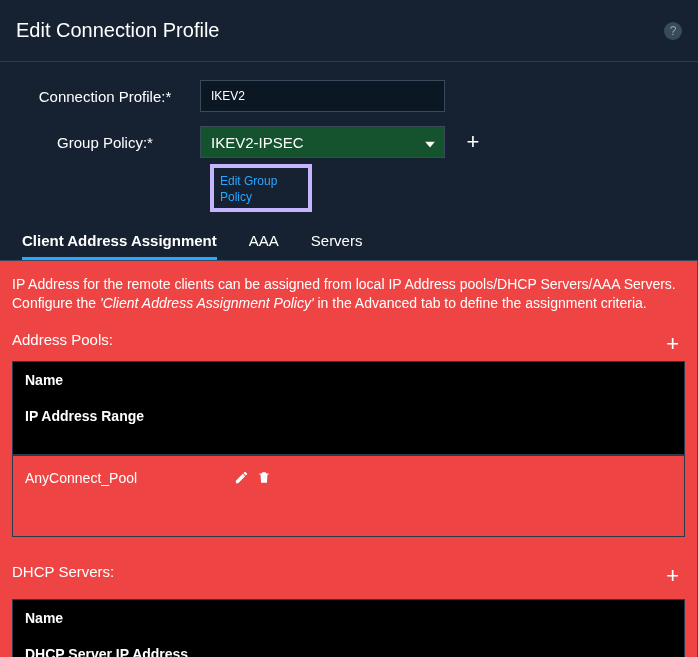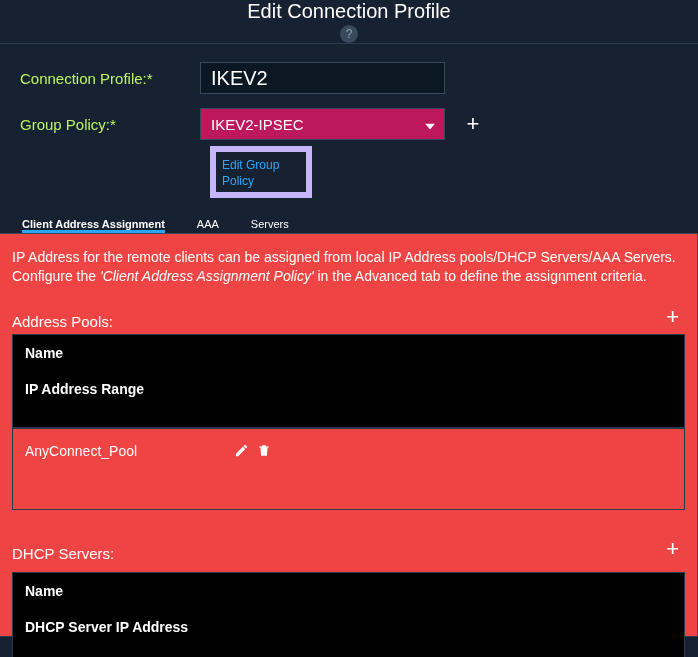--- a/index.html
+++ b/index.html
@@ -5,71 +5,70 @@
 * { box-sizing: border-box; margin: 0; padding: 0; }
 body {
   width: 698px; height: 657px;
   background: #162231;
   font-family: Arial, Helvetica, sans-serif;
   color: #fff;
   font-size: 14px;
   overflow: hidden;
 }
 .header {
-  height: 44px;
+  height: 62px;
   display: flex; align-items: center;
   padding: 0 16px;
   border-bottom: 1px solid #2a3a4d;
-  flex-direction: column;
 }
 .header h1 { font-size: 20px; font-weight: normal; color: #fff; flex: 1; }
 .help-icon { width: 18px; height: 18px; border-radius: 50%; background: #3a4a5d; color: #8fa0b3; font-size: 12px; display: flex; align-items: center; justify-content: center; cursor: pointer; }
 
 .form-area { padding: 18px 20px 8px 20px; }
 .form-row { display: flex; align-items: center; margin-bottom: 14px; }
-.form-label { width: 180px; text-align: left; padding-right: 10px; color: #bef264; font-size: 15px; }
+.form-label { width: 180px; text-align: center; padding-right: 10px; color: #ffffff; font-size: 15px; }
 .text-input {
   width: 245px; height: 32px;
   background: #0b1722; color: #fff;
   border: 1px solid #3a4a5d; padding: 4px 10px;
-  font-size: 20px;
+  font-size: 12px;
 }
 .select-wrap { position: relative; width: 245px; }
 .select-input {
   width: 100%; height: 32px;
-  background: #be185d; color: #fff;
+  background: #14532d; color: #fff;
   border: 1px solid #3a4a5d; padding: 0 10px;
   font-size: 15px; display: flex; align-items: center; cursor: pointer;
 }
 .select-caret { position: absolute; right: 10px; top: 50%; transform: translateY(-50%); }
 .plus-btn { width: 28px; height: 28px; display: flex; align-items: center; justify-content: center; margin-left: 14px; cursor: pointer; color: #fff; font-size: 22px; font-weight: 300; }
 
 .edit-link-wrap {
   margin-left: 190px;
   width: 102px;
-  border: 6px solid #c4b5fd;
+  border: 4px solid #c4b5fd;
   padding: 4px 6px;
   margin-top: -8px;
 }
 .edit-link { color: #2aa6ff; font-size: 12px; text-decoration: none; cursor: pointer; }
 
 .tabs { display: flex; gap: 32px; padding: 12px 22px 0 22px; border-bottom: 1px solid #3a4a5d; }
-.tab { font-size: 11px; color: #fff; cursor: pointer; }
+.tab { padding-bottom: 8px; font-size: 15px; color: #fff; cursor: pointer; }
 .tab.active { border-bottom: 3px solid #2aa6ff; font-weight: bold; }
 
 .content {
   background: #ef4444; padding: 14px 12px 12px 12px;
   height: 402px;
   border-right: 1px solid #3a4a5d;
   position: relative;
 }
 .desc { color: #fff; font-size: 14px; line-height: 1.35; margin-bottom: 18px; }
 .desc .italic { font-style: italic; }
 
-.section-title-row { display: flex; align-items: flex-end; margin-bottom: 4px; }
+.section-title-row { display: flex; align-items: flex-start; margin-bottom: 4px; }
 .section-title { flex: 1; font-size: 15px; }
 .add-icon { font-size: 22px; font-weight: 300; color: #fff; cursor: pointer; padding: 0 6px; }
 
 .table { border: 1px solid #2a3a4d; }
 .thead { display: flex; background: #000; border-bottom: 1px solid #2a3a4d; flex-direction: column; }
 .th { padding: 10px 12px; font-weight: bold; font-size: 14px; color: #fff; }
 .tbody .tr { display: flex; align-items: center; border-top: 1px solid #2a3a4d; }
 .td { padding: 14px 12px; font-size: 14px; color: #fff; }
 .col-name { width: 190px; }
 .col-range { flex: 1; }

